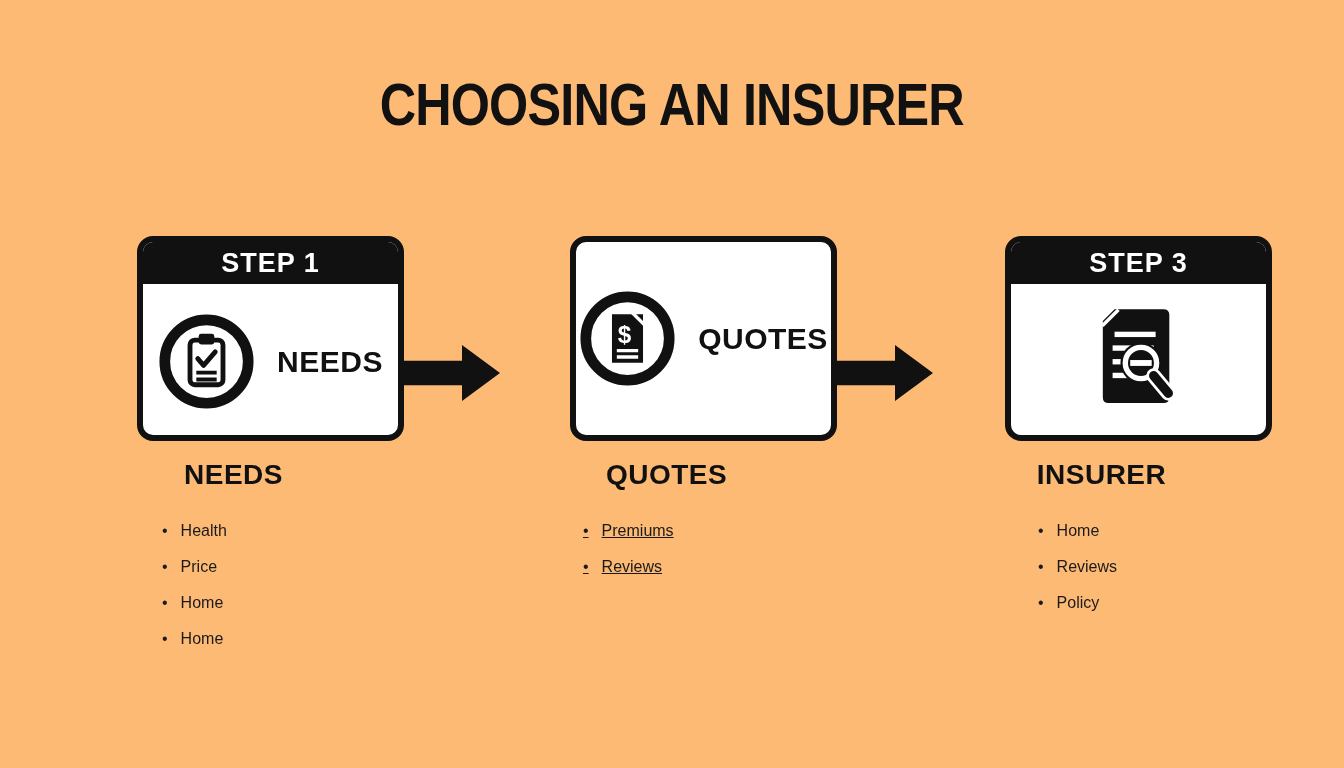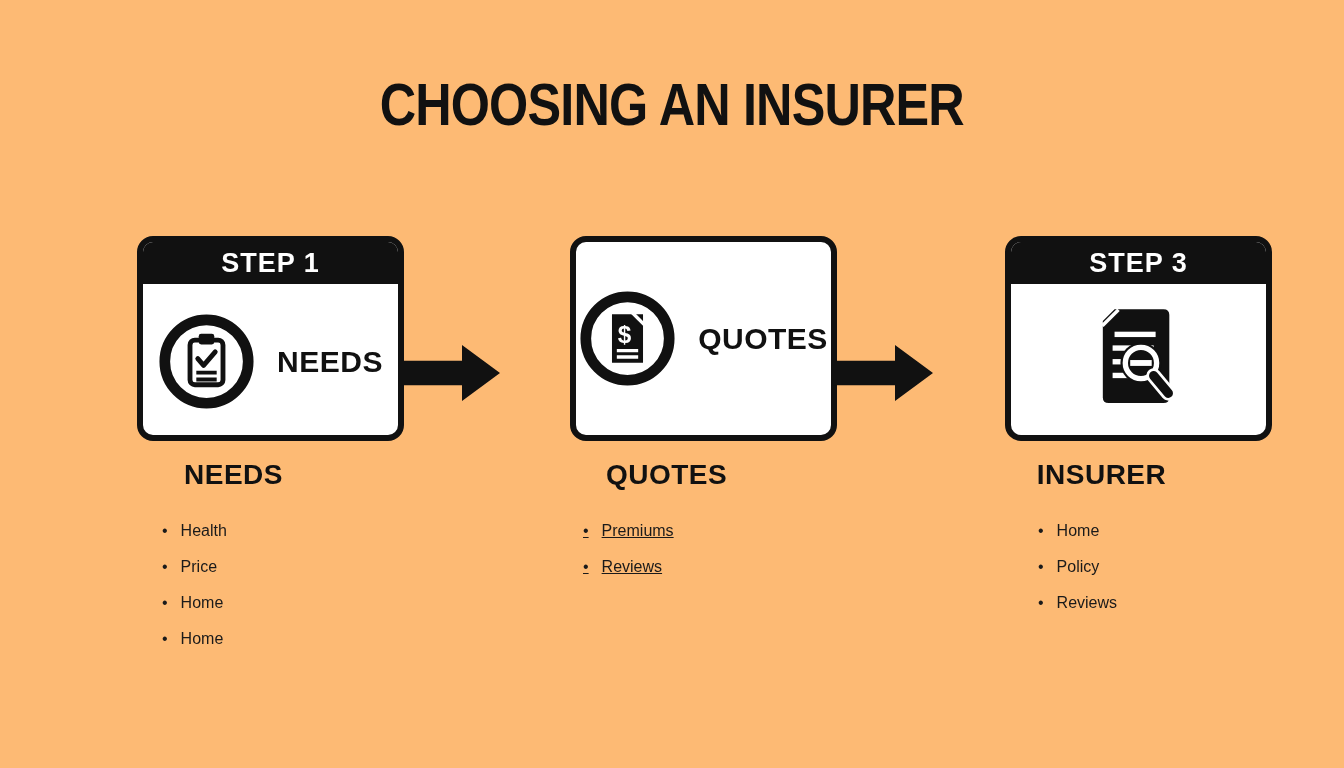--- a/index.html
+++ b/index.html
@@ -198,18 +198,18 @@
     <ul class="bullets">
       <li>Premiums</li>
       <li>Reviews</li>
     </ul>
   </div>
 
   <div class="section section3">
     <div class="section-title">INSURER</div>
     <ul class="bullets">
       <li>Home</li>
+      <li>Reviews</li>
       <li>Policy</li>
-      <li>Reviews</li>
     </ul>
   </div>
 
 </div>
 
 </body></html>

